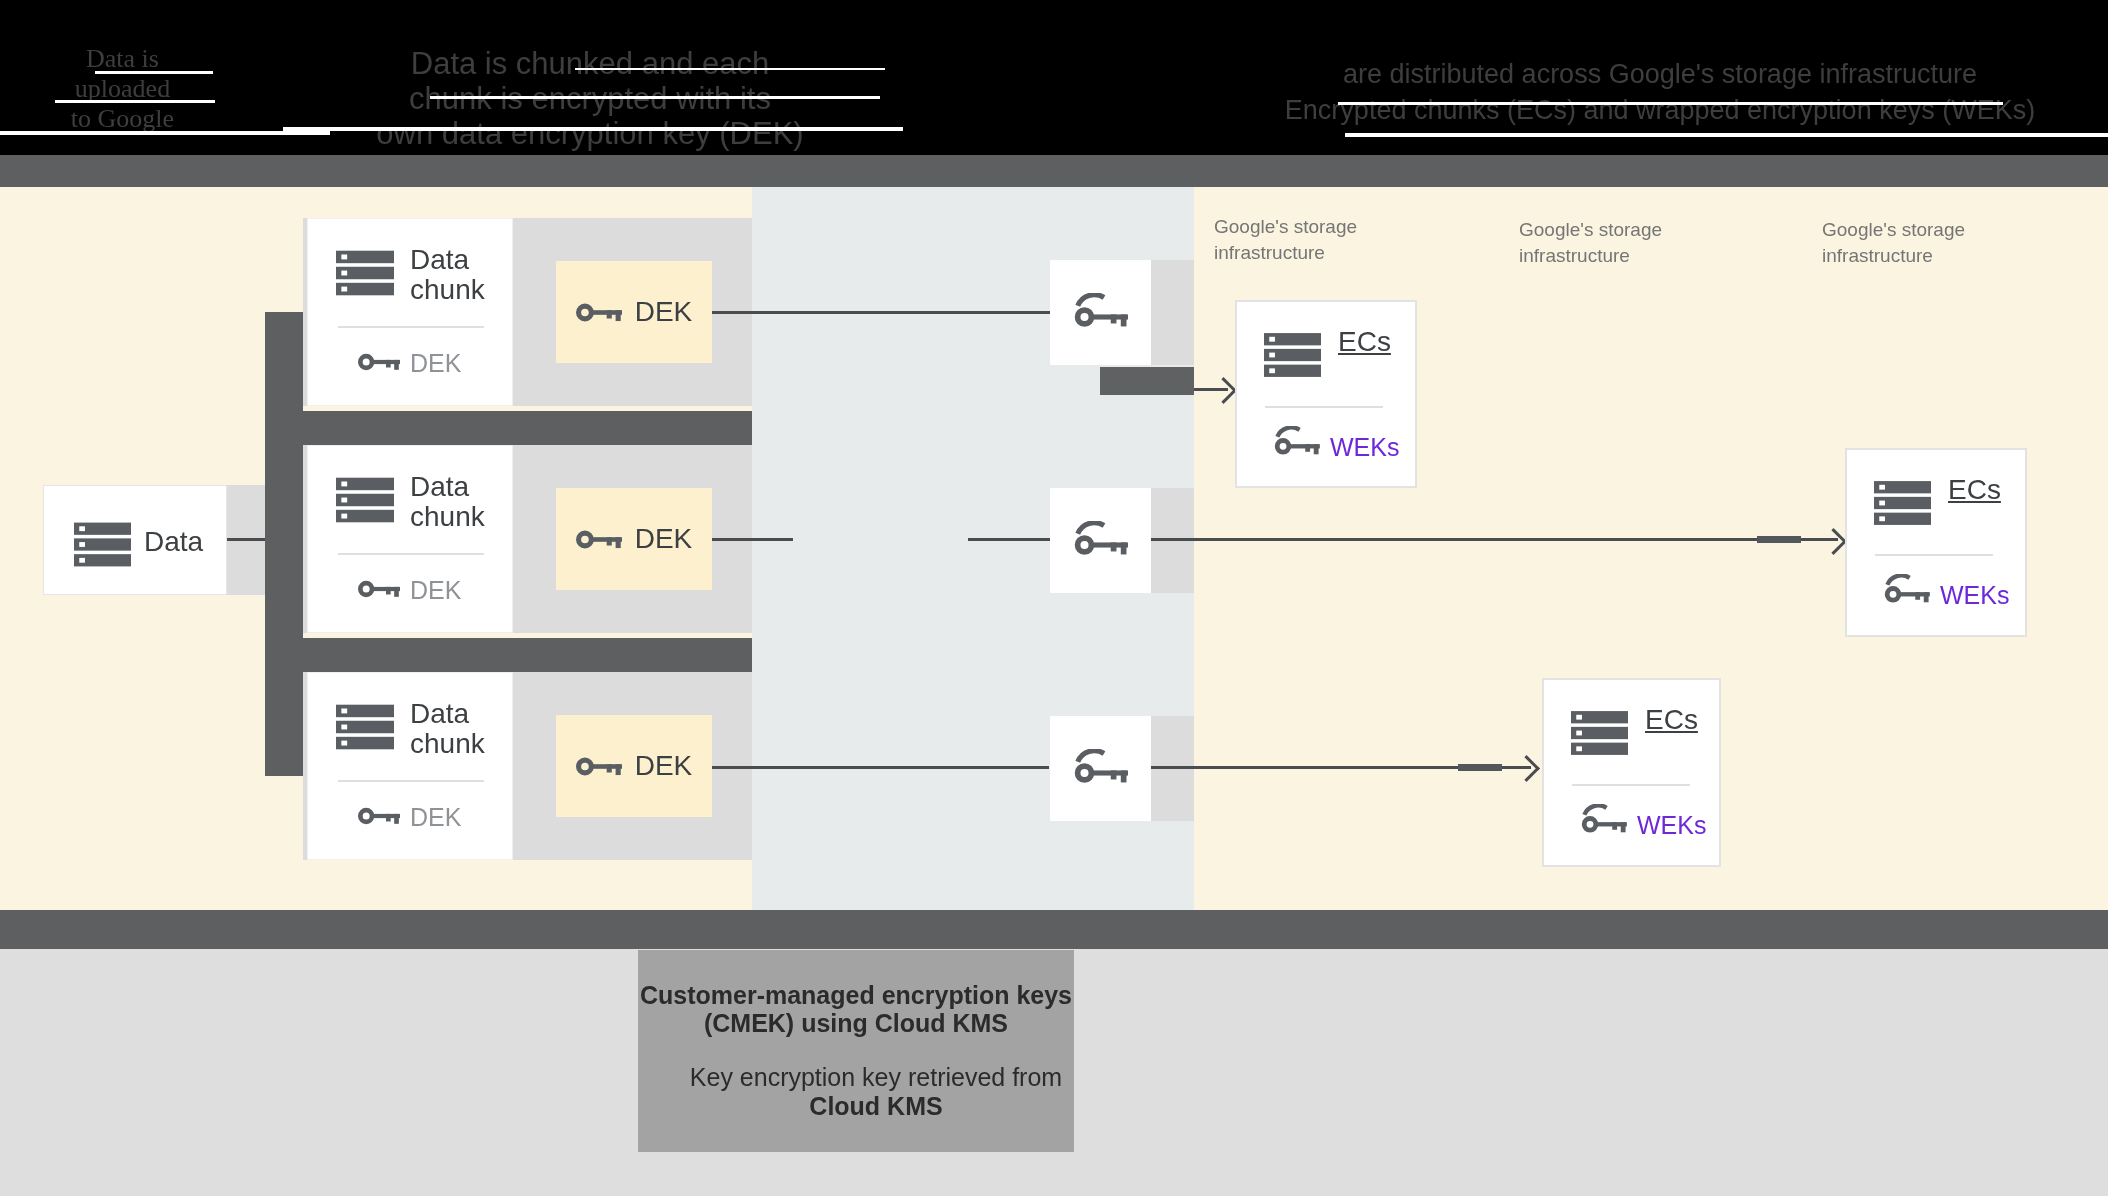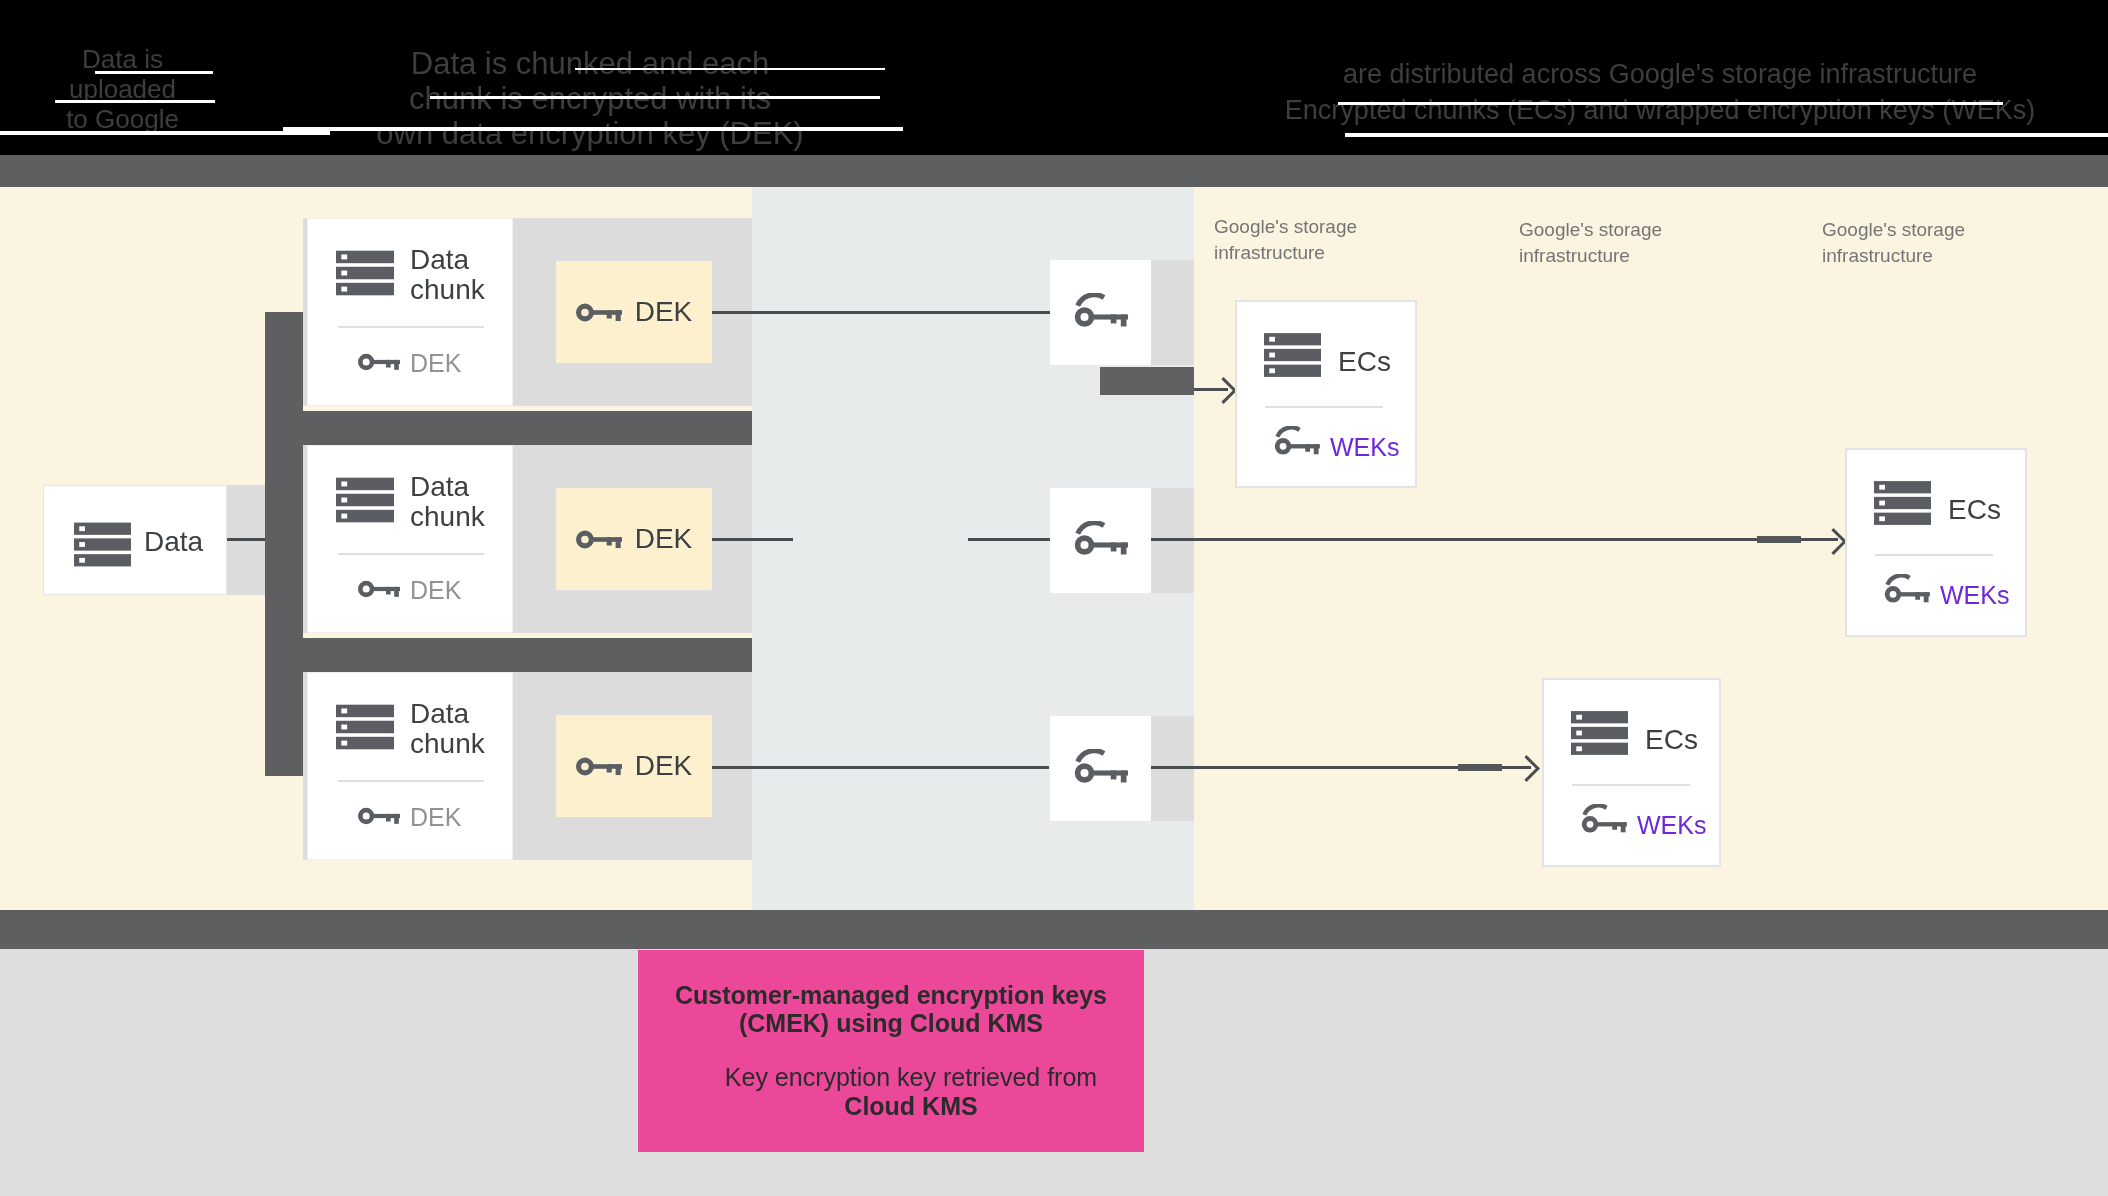--- a/index.html
+++ b/index.html
@@ -7,21 +7,21 @@
          font-family:"Liberation Sans", sans-serif;color:#3C4043;}
 
   
   .band-dark{position:absolute;background:#5E5F60;}
   .zone-cream{position:absolute;background:#FBF4E0;top:187px;height:723px;}
   .zone-kms{position:absolute;background:#E8EBEC;left:752px;top:187px;width:442px;height:723px;}
   .zone-bottom{position:absolute;background:#DEDEDE;left:0;top:949px;width:2108px;height:247px;}
 
   
   .hstep{position:absolute;color:#3E3E3E;text-align:center;}
-  .hs1{left:35px;top:44px;width:175px;font-size:26px;line-height:30px;}
+  .hs1{left:35px;top:44px;width:175px;font-size:26px;line-height:30px;font-family:Liberation Serif, serif;}
   .hs2{left:260px;top:46px;width:660px;font-size:31px;line-height:35px;}
   .hs3{left:1265px;top:56px;width:790px;font-size:27px;line-height:36px;}
   .wline{position:absolute;background:#fff;}
 
   
   .trunk{position:absolute;left:265px;top:312px;width:38px;height:464px;background:#5E5F60;}
   .rowdiv{position:absolute;left:303px;width:449px;height:35px;background:#5E5F60;}
   .cline{position:absolute;height:3px;background:#4A4D4F;}
   .thickseg{position:absolute;height:7px;background:#54575A;}
   .blockconn{position:absolute;left:1100px;top:367px;width:94px;height:28px;background:#5F6163;}
@@ -52,27 +52,27 @@
   .kekbox span{font-size:28px;}
 
   
   .keybox{position:absolute;left:1050px;width:101px;height:105px;background:#fff;display:flex;align-items:center;justify-content:center;}
   .keyshadow{position:absolute;left:1151px;width:43px;height:105px;background:#DCDCDC;}
 
   
   .storlbl{position:absolute;width:200px;font-size:19px;line-height:26px;color:#757575;}
   .ecbox{position:absolute;width:182px;height:188px;background:#fff;border:2px solid #E3E3E3;box-sizing:border-box;}
   .ecbox .ic-stack{position:absolute;left:27px;top:30px;}
-  .e-title{position:absolute;left:101px;top:44px;font-size:28px;}
+  .e-title{position:absolute;left:101px;top:24px;font-size:28px;text-decoration:underline;}
   .e-div{position:absolute;left:28px;top:104px;width:118px;height:2px;background:#DFDFDF;}
   .ecbox .ic-keyarc{position:absolute;left:37px;top:124px;}
   .e-klbl{position:absolute;left:93px;top:131px;font-size:25px;color:#6d28d9;}
 
   
-  .caption{position:absolute;left:638px;top:950px;width:506px;height:202px;background:#ec4899;text-align:center;color:#2B2B2B;}
+  .caption{position:absolute;left:638px;top:950px;width:436px;height:202px;background:#a3a3a3;text-align:center;color:#2B2B2B;}
   .caption .p1{margin-top:31px;font-size:25px;line-height:28px;font-weight:bold;}
   .caption .p2{margin-top:26px;font-size:25px;line-height:29px;padding-left:40px;}
   .caption .b{font-weight:bold;}
 
   .ic{color:#5A5E62;display:block;}
 </style>
 </head>
 <body>
 
 <svg width="0" height="0" style="position:absolute">

